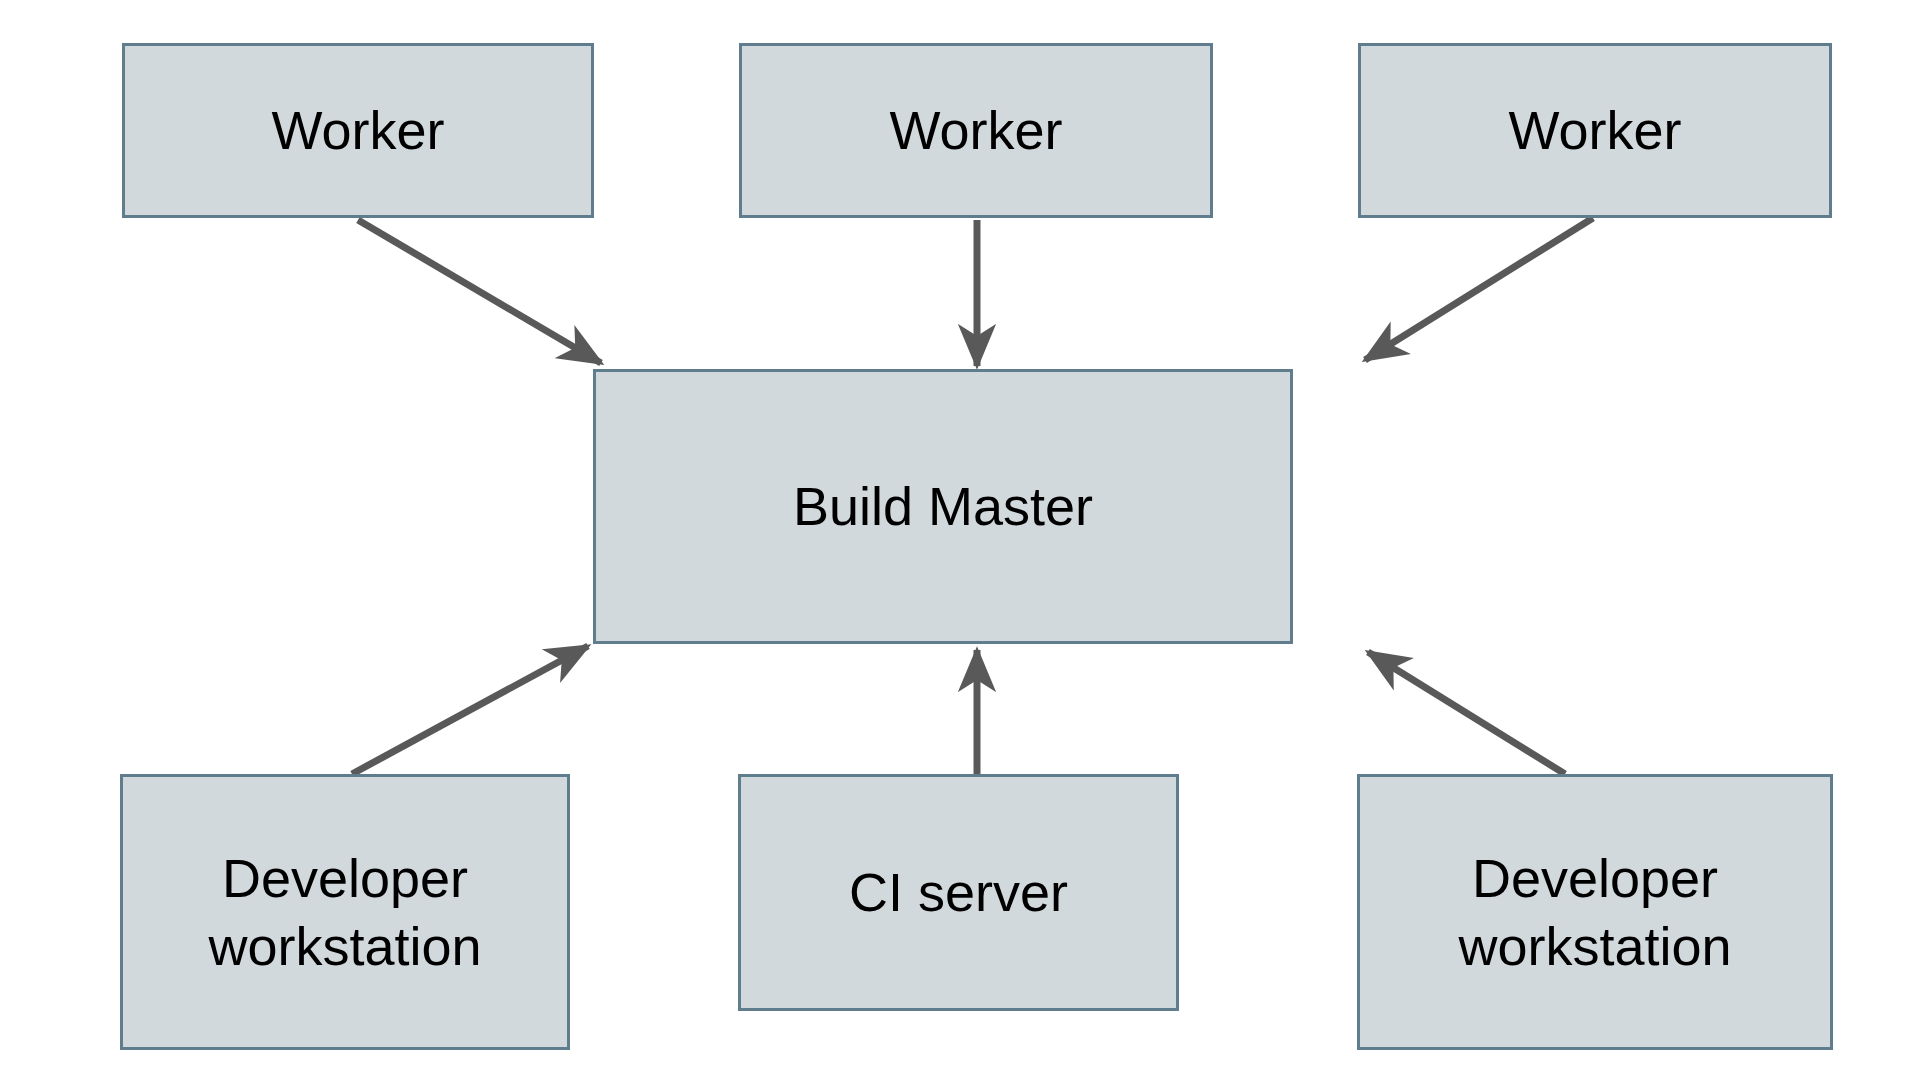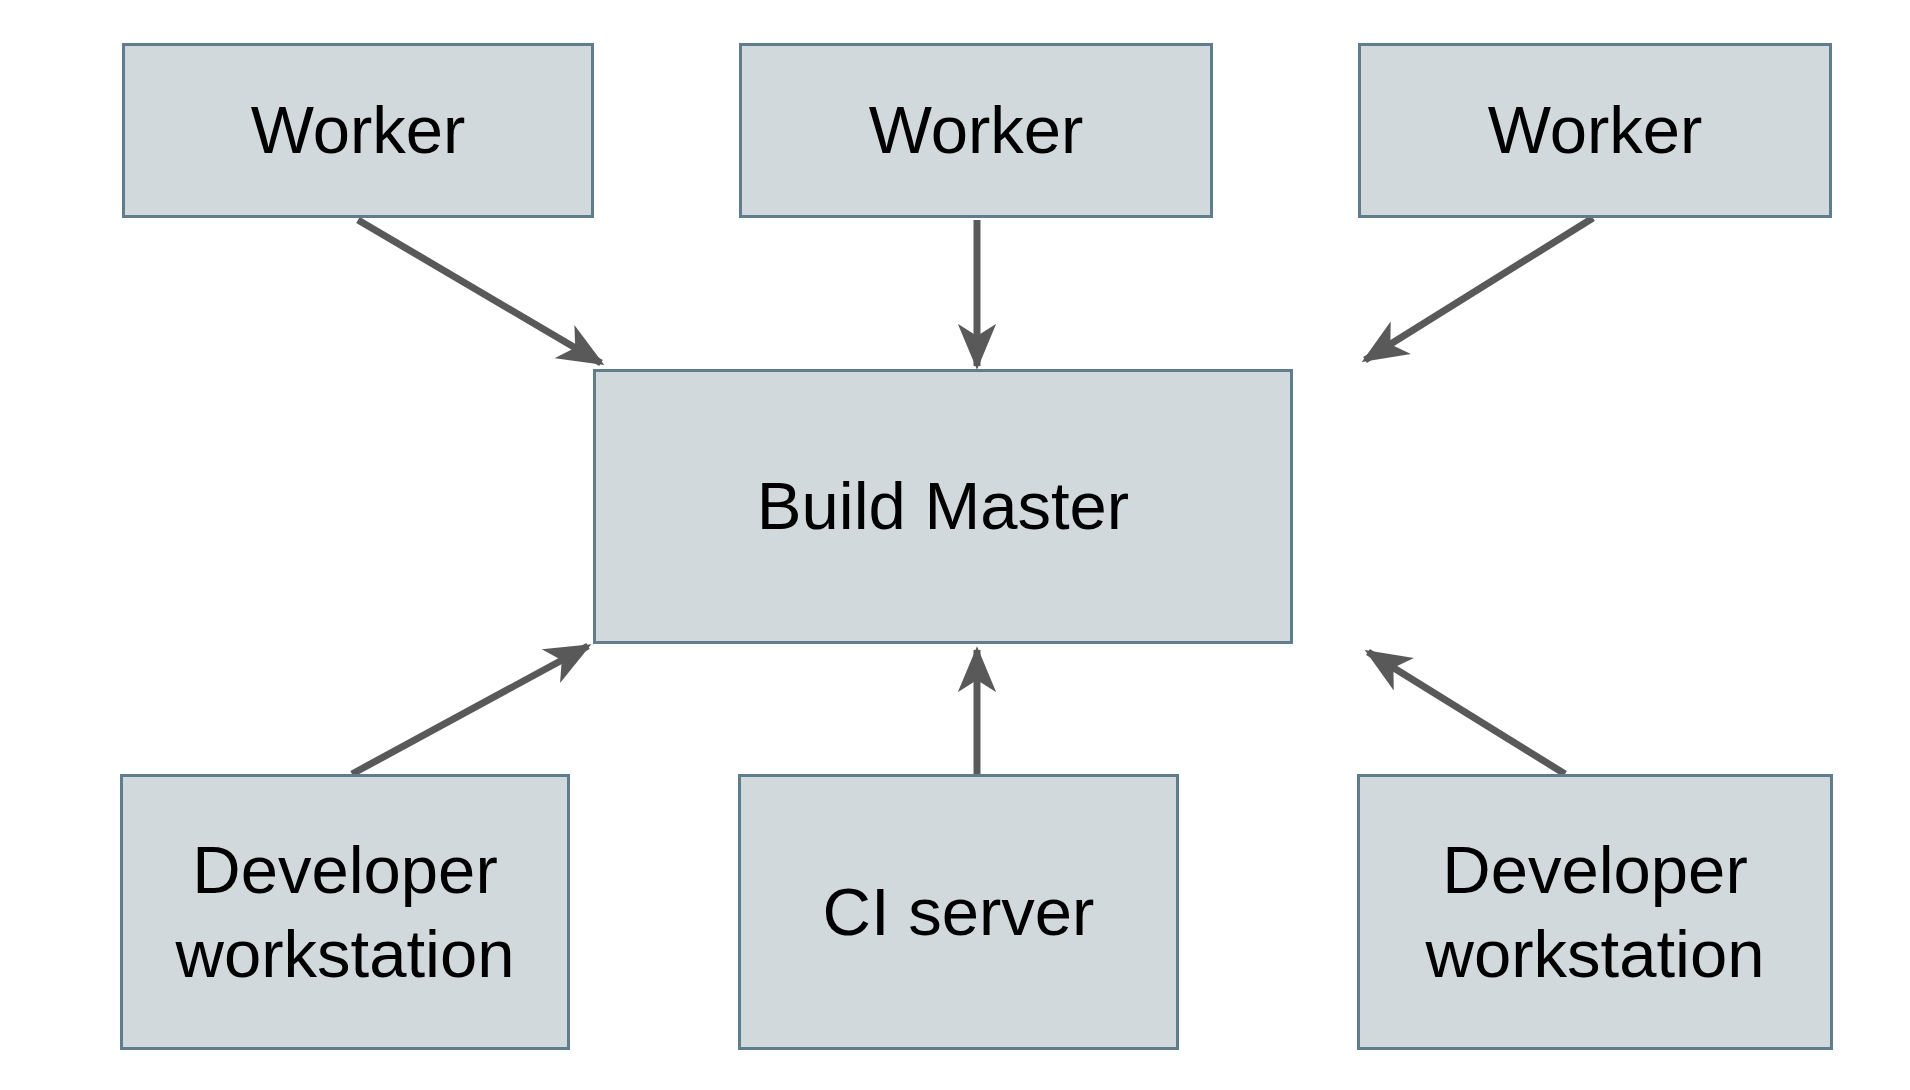--- a/index.html
+++ b/index.html
@@ -31,21 +31,21 @@
   .node {
     position: absolute;
     box-sizing: border-box;
     display: flex;
     align-items: center;
     justify-content: center;
     text-align: center;
     background: var(--node-fill, #d2d9dc);
     border: 3px solid var(--node-border, #5f7d8d);
     color: var(--text, #000000);
-    font-size: 67px;
+    font-size: 54px;
     line-height: 1.26;
     padding: 0 0;
   }
 </style>
 </head>
 <body>
 
 <div class="canvas">
   <svg class="edges-layer" width="1910" height="1090" viewBox="0 0 1910 1090">
     <defs>
@@ -71,20 +71,20 @@
       </div>
       <div class="node" style="left: 1358px; top: 43px; width: 474px; height: 175px;">
         <span>Worker</span>
       </div>
       <div class="node" style="left: 593px; top: 369px; width: 700px; height: 275px;">
         <span>Build Master</span>
       </div>
       <div class="node" style="left: 120px; top: 774px; width: 450px; height: 276px;">
         <span>Developer workstation</span>
       </div>
-      <div class="node" style="left: 738px; top: 774px; width: 441px; height: 276px;">
+      <div class="node" style="left: 738px; top: 774px; width: 441px; height: 237px;">
         <span>CI server</span>
       </div>
       <div class="node" style="left: 1357px; top: 774px; width: 476px; height: 276px;">
         <span>Developer workstation</span>
       </div>
     </div>
 </div>
 
 </body></html>

